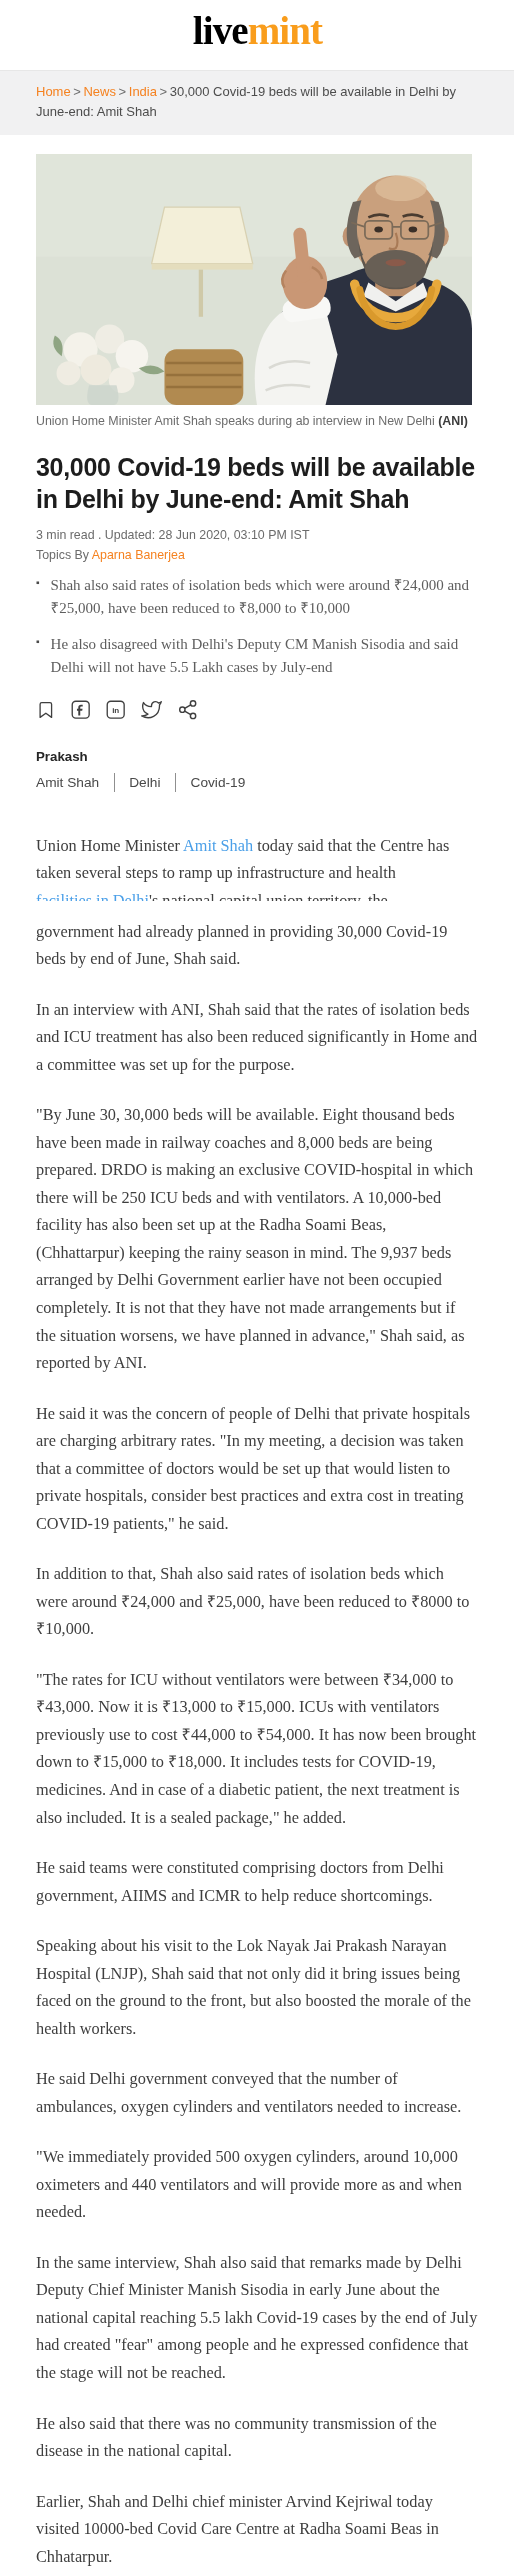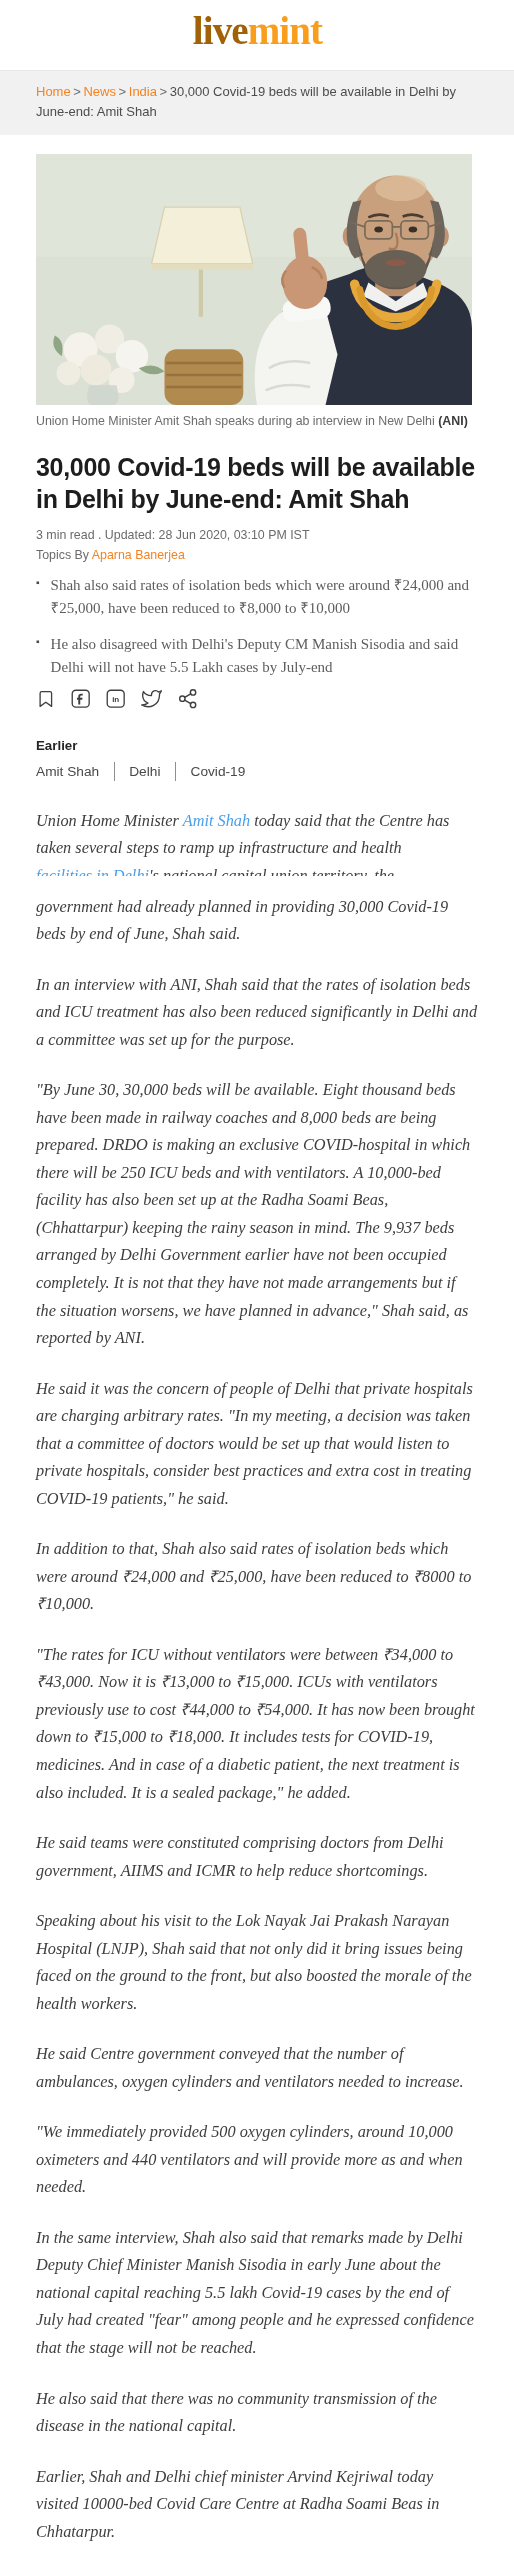--- a/index.html
+++ b/index.html
@@ -9,21 +9,21 @@
     min-height: 2576px;
     font-family: "Liberation Sans", sans-serif;
     color: #3e3e3e;
     overflow-x: hidden;
   }
   .page { width: 515px; }
 
   
   .site-header { background: #ffffff; padding: 10.3px 0 17px; text-align: center; }
   .logo { display: inline-block; font-family: "Liberation Serif", serif; font-weight: bold; font-size: 39px; line-height: 1.1; letter-spacing: -0.9px; text-decoration: none; cursor: pointer; }
-  .logo .live { color: #a16207; }
+  .logo .live { color: #000000; }
   .logo .mint { color: #f99d1c; }
 
   
   .breadcrumb-bar {
     background: #f1f1f2;
     border-top: 0.9px solid #e7e7e7;
     padding: 11px 36px 13px;
     font-size: 13px;
     line-height: 1.55;
     color: #4d4d4d;
@@ -65,32 +65,32 @@
   }
   ul.highlights li::before {
     content: "▪";
     position: absolute;
     left: 0; top: 0.9px;
     font-size: 10.3px;
     color: #4a4a4a;
   }
 
   
-  .share-row { margin-top: 9px; display: flex; align-items: center; gap: 14px; }
+  .share-row { margin-top: 20px; display: flex; align-items: center; gap: 14px; }
   .share-btn { background: none; border: none; padding: 0; cursor: pointer; color: #3f3f3f; display: inline-flex; }
   .share-btn svg { display: block; }
 
   
   .topics-label { margin-top: 27.4px; font-size: 13.3px; font-weight: bold; color: #262626; }
   .topics-row { margin-top: 9.4px; display: flex; align-items: center; font-size: 13.7px; color: #494949; }
   .topics-row a { color: #494949; text-decoration: none; cursor: pointer; }
   .topic-div { display: inline-block; width: 0.9px; height: 19px; background: #8f8f8f; margin: 0 14.6px; }
 
   
-  .article-body { margin-top: 26px; font-family: "Liberation Serif", serif; font-size: 16.3px; line-height: 1.69; color: #3e3e3e; font-style: italic; }
+  .article-body { margin-top: 40px; font-family: "Liberation Serif", serif; font-size: 16.3px; line-height: 1.69; color: #3e3e3e; }
   .article-body p { margin-bottom: 23px; }
   .article-body a.inline-link { color: #4a9fe8; text-decoration: none; cursor: pointer; }
 
   
   .glitch-line {
     height: 10.3px;
     overflow: hidden;
     margin-bottom: 17px;
   }
   .glitch-line .inner { display: block; line-height: 21.4px; font-size: 16.3px; white-space: nowrap; }
@@ -228,43 +228,43 @@
         <svg width="21.4" height="21.4" viewBox="0 0 24 24" fill="none" stroke="currentColor" stroke-width="1.6" stroke-linecap="round">
           <circle cx="18" cy="5" r="3"></circle>
             <circle cx="6" cy="12" r="3"></circle>
             <circle cx="18" cy="19" r="3"></circle>
           <line x1="8.6" y1="10.5" x2="15.4" y2="6.5"></line>
             <line x1="8.6" y1="13.5" x2="15.4" y2="17.5"></line>
         </svg>
       </button>
     </div>
 
-    <div class="topics-label">Earlier</div>
+    <div class="topics-label">Prakash</div>
     <div class="topics-row">
       <a>Amit Shah</a>
       <span class="topic-div"></span>
       <a>Delhi</a>
       <span class="topic-div"></span>
       <a>Covid-19</a>
     </div>
 
     <div class="article-body">
       <p style="margin-bottom:3.4px;"><span>Union Home Minister </span><a class="inline-link">Amit Shah</a><span> today said that the Centre has taken several steps to ramp up infrastructure and health</span></p>
       <div class="glitch-line">
         <span class="inner"><span class="g-link">facilities in Delhi</span><span class="g-rest">'s national capital union territory, the</span></span>
       </div>
       <p>government had already planned in providing 30,000 Covid-19 beds by end of June, Shah said.</p>
-      <p>In an interview with ANI, Shah said that the rates of isolation beds and ICU treatment has also been reduced significantly in Delhi and a committee was set up for the purpose.</p>
+      <p>In an interview with ANI, Shah said that the rates of isolation beds and ICU treatment has also been reduced significantly in Home and a committee was set up for the purpose.</p>
       <p>"By June 30, 30,000 beds will be available. Eight thousand beds have been made in railway coaches and 8,000 beds are being prepared. DRDO is making an exclusive COVID-hospital in which there will be 250 ICU beds and with ventilators. A 10,000-bed facility has also been set up at the Radha Soami Beas, (Chhattarpur) keeping the rainy season in mind. The 9,937 beds arranged by Delhi Government earlier have not been occupied completely. It is not that they have not made arrangements but if the situation worsens, we have planned in advance," Shah said, as reported by ANI.</p>
       <p>He said it was the concern of people of Delhi that private hospitals are charging arbitrary rates. "In my meeting, a decision was taken that a committee of doctors would be set up that would listen to private hospitals, consider best practices and extra cost in treating COVID-19 patients," he said.</p>
       <p>In addition to that, Shah also said rates of isolation beds which were around ₹24,000 and ₹25,000, have been reduced to ₹8000 to ₹10,000.</p>
       <p>"The rates for ICU without ventilators were between ₹34,000 to ₹43,000. Now it is ₹13,000 to ₹15,000. ICUs with ventilators previously use to cost ₹44,000 to ₹54,000. It has now been brought down to ₹15,000 to ₹18,000. It includes tests for COVID-19, medicines. And in case of a diabetic patient, the next treatment is also included. It is a sealed package," he added.</p>
       <p>He said teams were constituted comprising doctors from Delhi government, AIIMS and ICMR to help reduce shortcomings.</p>
       <p>Speaking about his visit to the Lok Nayak Jai Prakash Narayan Hospital (LNJP), Shah said that not only did it bring issues being faced on the ground to the front, but also boosted the morale of the health workers.</p>
-      <p>He said Centre government conveyed that the number of ambulances, oxygen cylinders and ventilators needed to increase.</p>
+      <p>He said Delhi government conveyed that the number of ambulances, oxygen cylinders and ventilators needed to increase.</p>
       <p>"We immediately provided 500 oxygen cylinders, around 10,000 oximeters and 440 ventilators and will provide more as and when needed.</p>
       <p>In the same interview, Shah also said that remarks made by Delhi Deputy Chief Minister Manish Sisodia in early June about the national capital reaching 5.5 lakh Covid-19 cases by the end of July had created "fear" among people and he expressed confidence that the stage will not be reached.</p>
       <p>He also said that there was no community transmission of the disease in the national capital.</p>
       <p>Earlier, Shah and Delhi chief minister Arvind Kejriwal today visited 10000-bed Covid Care Centre at Radha Soami Beas in Chhatarpur.</p>
 
     </div>
 
   </div>
 </div>
 

